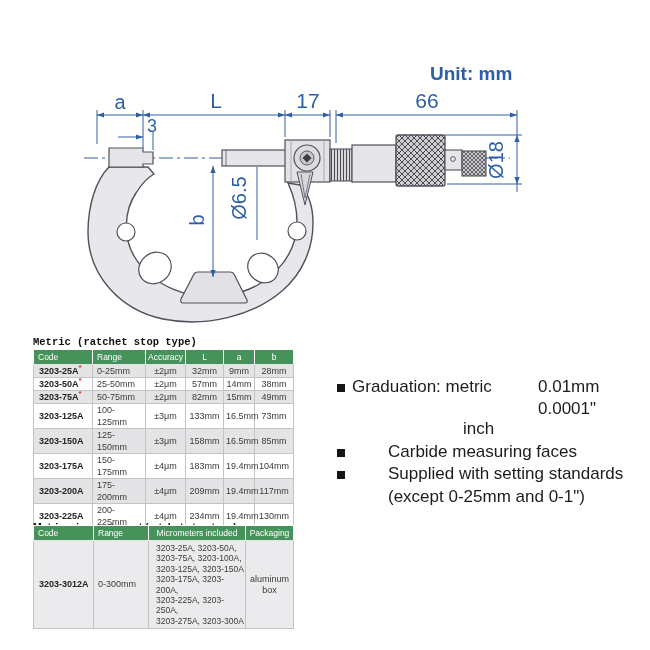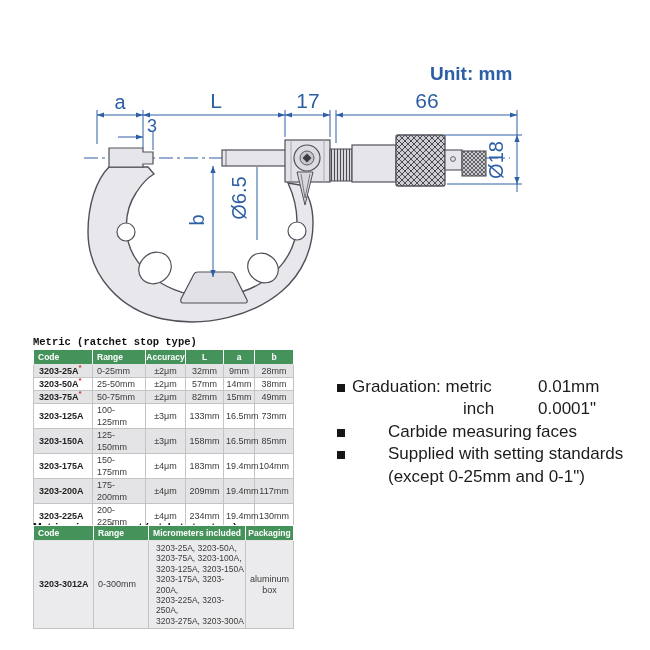--- a/index.html
+++ b/index.html
@@ -9,39 +9,39 @@
 
   
   .tt{position:absolute;font-weight:bold;font-size:10.5px;color:#111;white-space:nowrap;}
   .tt1{left:33px;top:336px;font-family:Liberation Mono, monospace;}
   .tt2{left:33px;top:513px;margin-top:8px;}
 
   
   table{position:absolute;border-collapse:collapse;table-layout:fixed;font-size:9px;color:#3a3a3a;}
   .t1{left:33px;top:349px;width:260px;}
   .t2{left:33px;top:525px;width:260px;}
-  th{background:#45935a;color:#fff;font-weight:bold;font-size:8.5px;height:14px;
+  th{background:#45935a;color:#fff;font-weight:normal;font-size:8.5px;height:14px;
      padding:0;border:1px solid #ffffff;border-bottom:1px solid #e3e3e3;}
   td{border:1px solid #c4c4c4;padding:0 2px;height:12px;line-height:12px;text-align:center;}
   table{border:1px solid #9a9a9a;}
   .t1 tbody tr:nth-child(odd){background:#e4e4e6;}
   .t1 tbody tr:nth-child(even){background:#ffffff;}
   .t2 tbody{background:#ebebed;}
   th.al,td.al{text-align:left;padding-left:4px;}
   td.code{font-weight:bold;color:#222;text-align:left;padding-left:5px;white-space:nowrap;}
   sup.star{color:#d93025;font-size:8px;line-height:0;}
   .t2 td{height:auto;line-height:10.4px;vertical-align:middle;}
   .t2 td.included{white-space:pre-line;text-align:left;padding:2px 0 2px 7px;font-size:8.5px;}
 
   
   .feat{position:absolute;left:337px;top:376px;width:305px;font-size:17px;color:#1c1c1c;}
   .frow{display:grid;grid-template-columns:15px 186px auto;line-height:22.4px;}
   .blt{width:8px;height:8px;background:#151515;margin-top:8px;}
   .lbl{white-space:nowrap;}
-  .ind{padding-left:111px;}
+  .ind{padding-left:111px;margin-top:20px;}
   .span2{grid-column:2/4;white-space:nowrap;margin-left:36px;}
 </style>
 </head>
 <body>
 
 <div class="page">
 
   <svg style="position:absolute;left:0;top:0;" width="650" height="340" viewBox="0 0 650 340">
     <defs>
       <pattern id="knurl" width="6" height="6" patternUnits="userSpaceOnUse">

